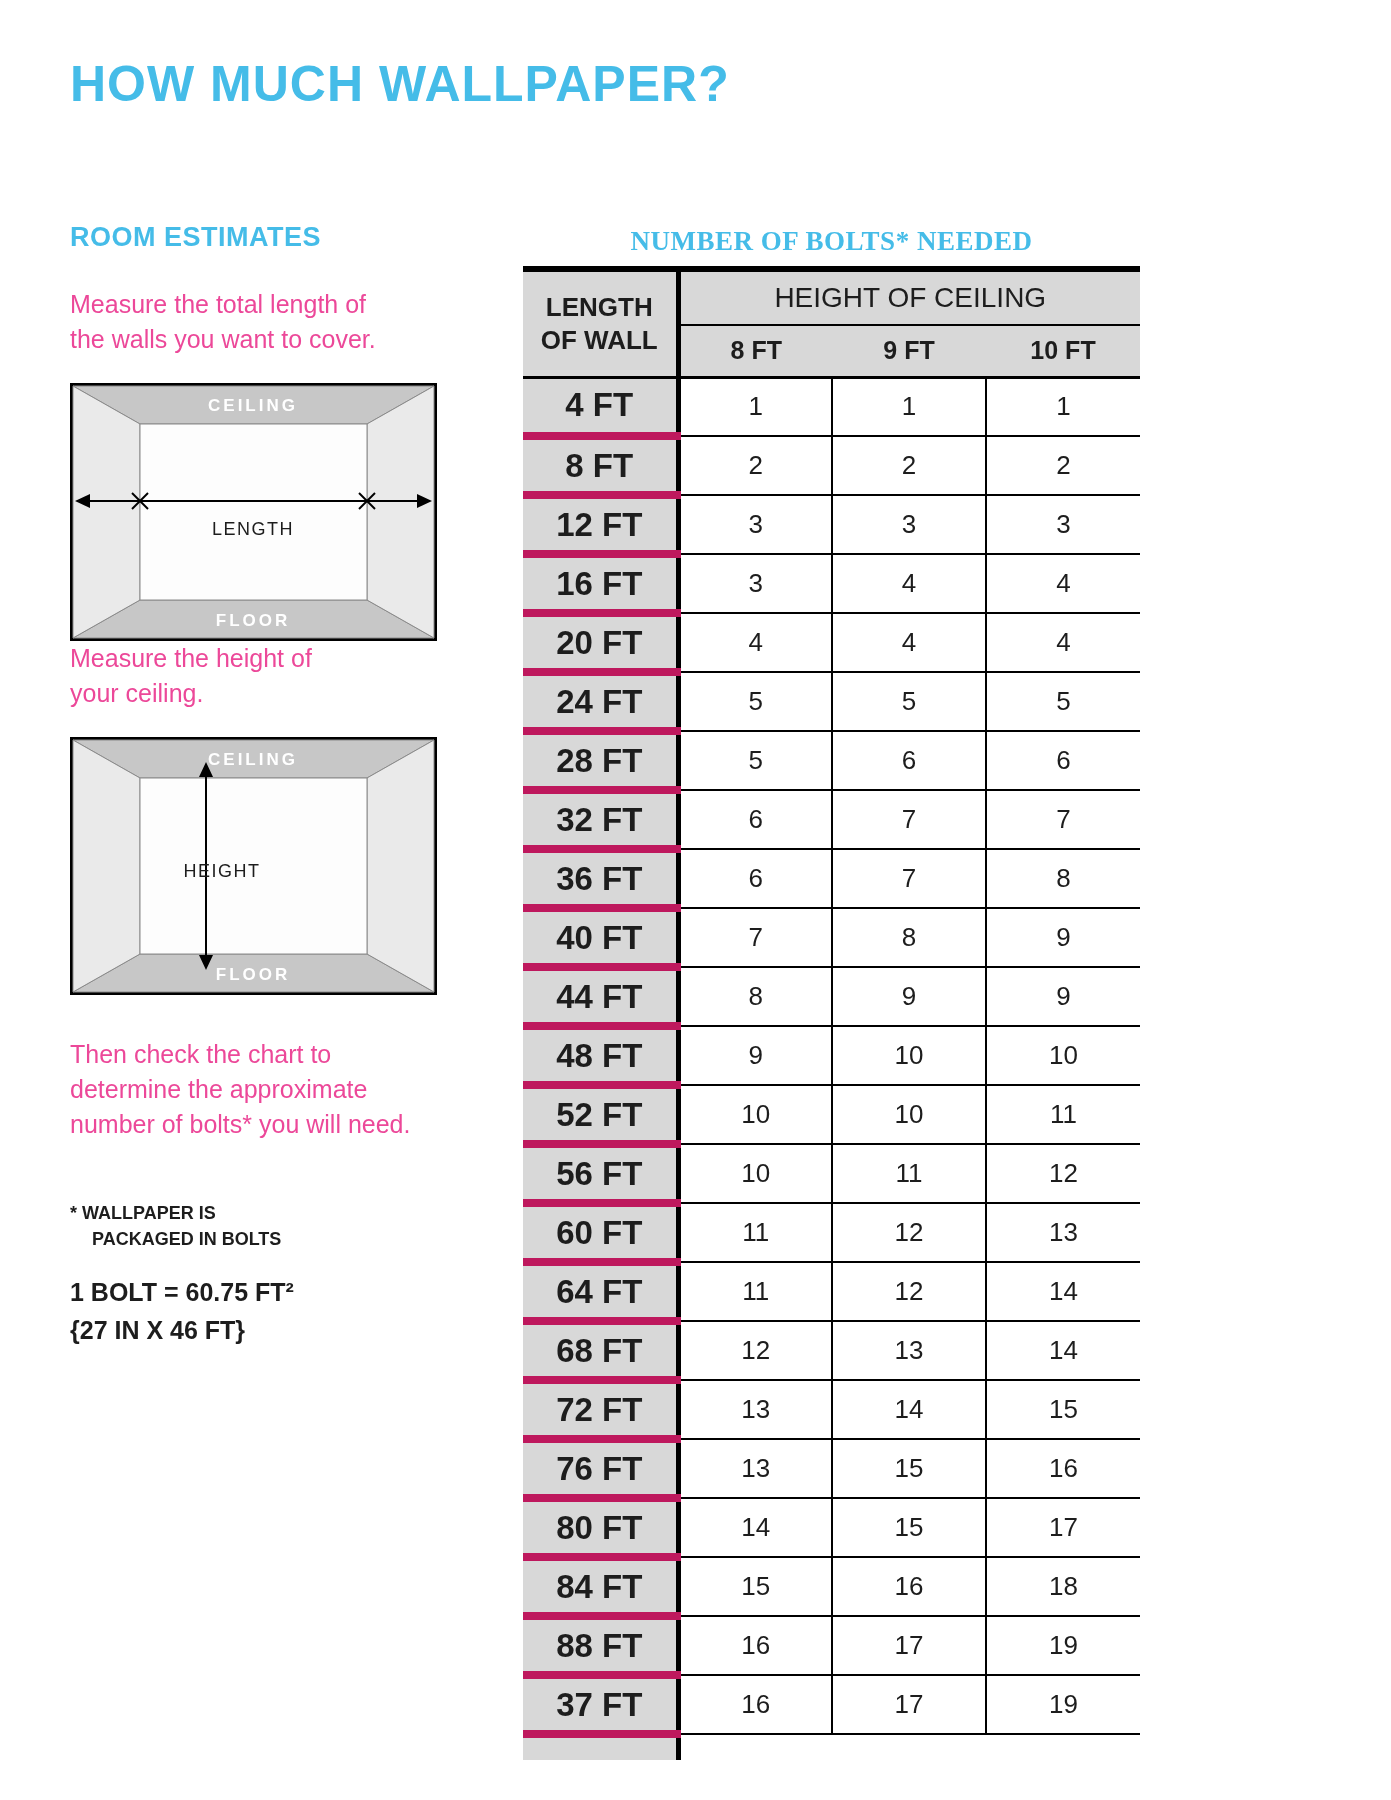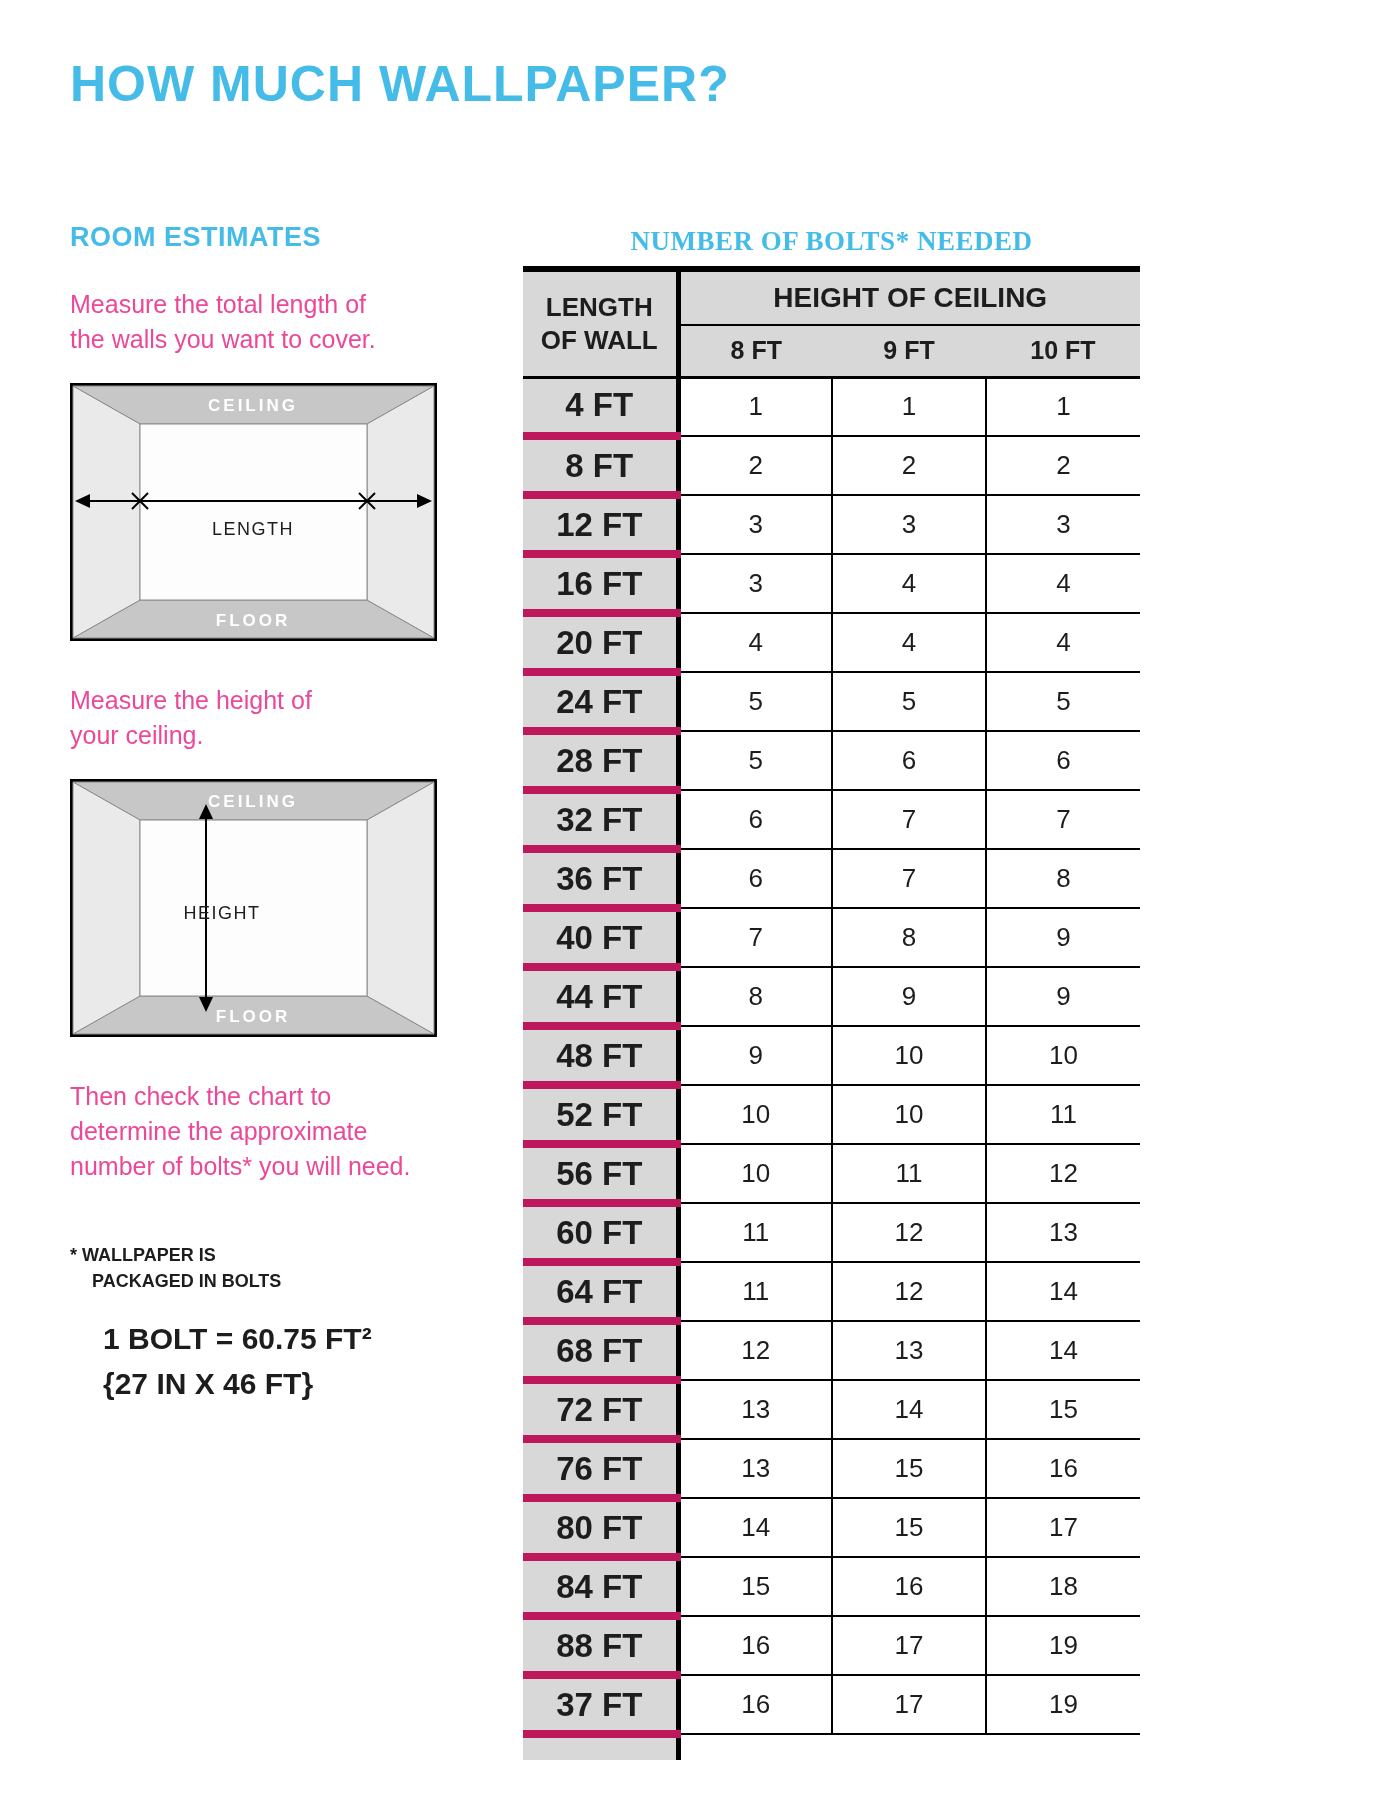--- a/index.html
+++ b/index.html
@@ -15,25 +15,25 @@
     color:var(--accent-blue,#45BCE8);
   }
   .left-col { position:absolute; left:70px; top:222px; width:400px; }
   .section-heading {
     font-size:27px; font-weight:bold; letter-spacing:0.5px;
     color:var(--accent-blue,#45BCE8);
   }
   .para { font-size:25px; line-height:1.4; white-space:pre-line; color:#ec4899; }
   .para-length { margin-top:34px; }
   .diagram { display:block; width:367px; height:258px; margin-top:26px; }
-  .para-height { margin-top:42px; }
+  .para-height { }
   .para-chart { margin-top:42px; }
   .footnote { margin-top:58px; font-size:18px; font-weight:bold; line-height:1.45; }
   .footnote-indent { padding-left:22px; }
-  .bolt-info { margin-top:22px; font-size:30px; font-weight:bold; line-height:1.5;margin-left:33px; }
+  .bolt-info { margin-top:22px; font-size:25px; font-weight:bold; line-height:1.5; }
   .band-label {
     fill:#ffffff; font-size:17px; font-weight:bold; letter-spacing:3px;
     text-anchor:middle; font-family:"Liberation Sans", sans-serif;
   }
   .measure-label {
     fill:#1d1d1d; font-size:18px; letter-spacing:1.5px; text-anchor:middle;
     font-family:"Liberation Sans", sans-serif;
   }
   .table-heading {
     position:absolute; left:523px; top:226px; width:617px;
@@ -48,21 +48,21 @@
   }
   .bolts-table td { text-align:center; vertical-align:middle; }
   .corner-cell {
     background:var(--table-gray,#D8D8D8);
     border-right:5px solid #000; border-bottom:3px solid #000;
     font-weight:bold; font-size:26px; line-height:1.25; white-space:pre-line;
   }
   .group-cell {
     background:var(--table-gray,#D8D8D8);
     border-bottom:2px solid #000;
-    font-weight:bold; font-size:28px; height:56px;
+    font-weight:normal; font-size:28px; height:56px;
   }
   .sub-cell {
     background:var(--table-gray,#D8D8D8);
     border-bottom:3px solid #000;
     font-weight:bold; font-size:25px; height:52px;
   }
   .len-cell {
     background:var(--table-gray,#D8D8D8);
     border-right:5px solid #000; border-bottom:8px solid #be185d;
     font-weight:bold; font-size:33px; height:59px;

